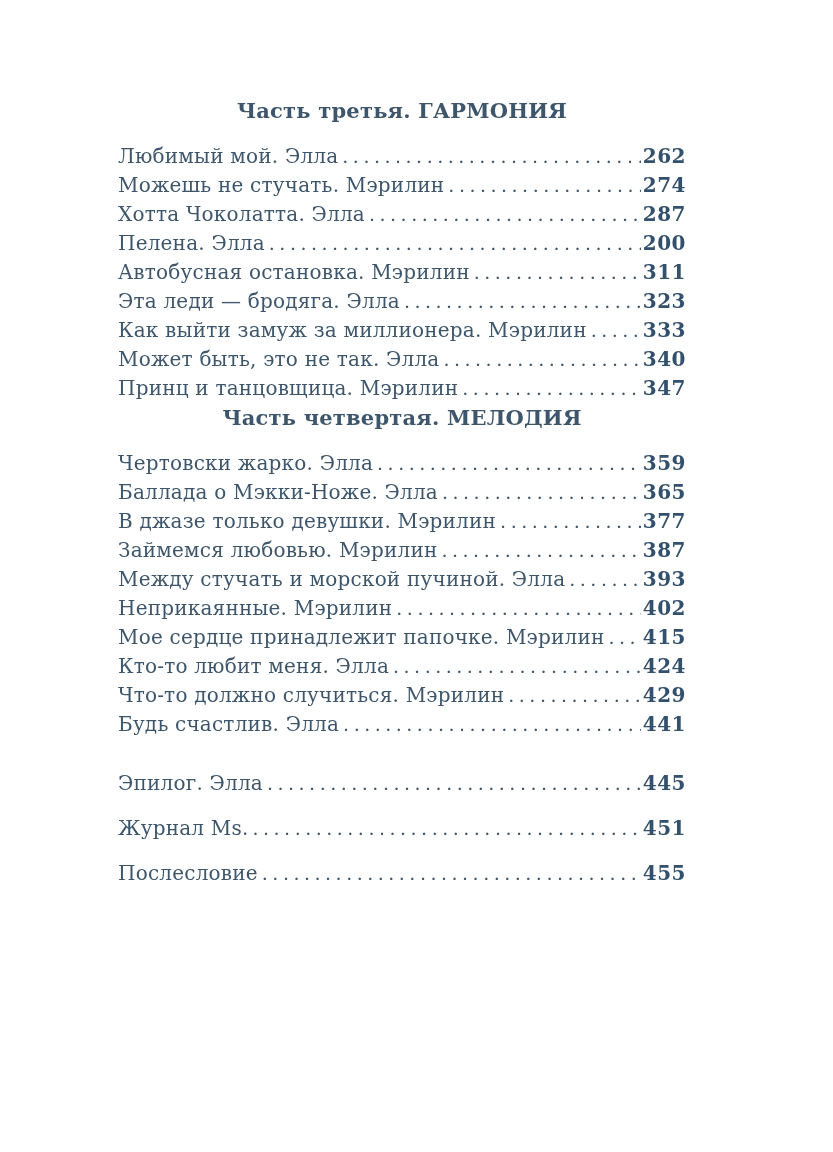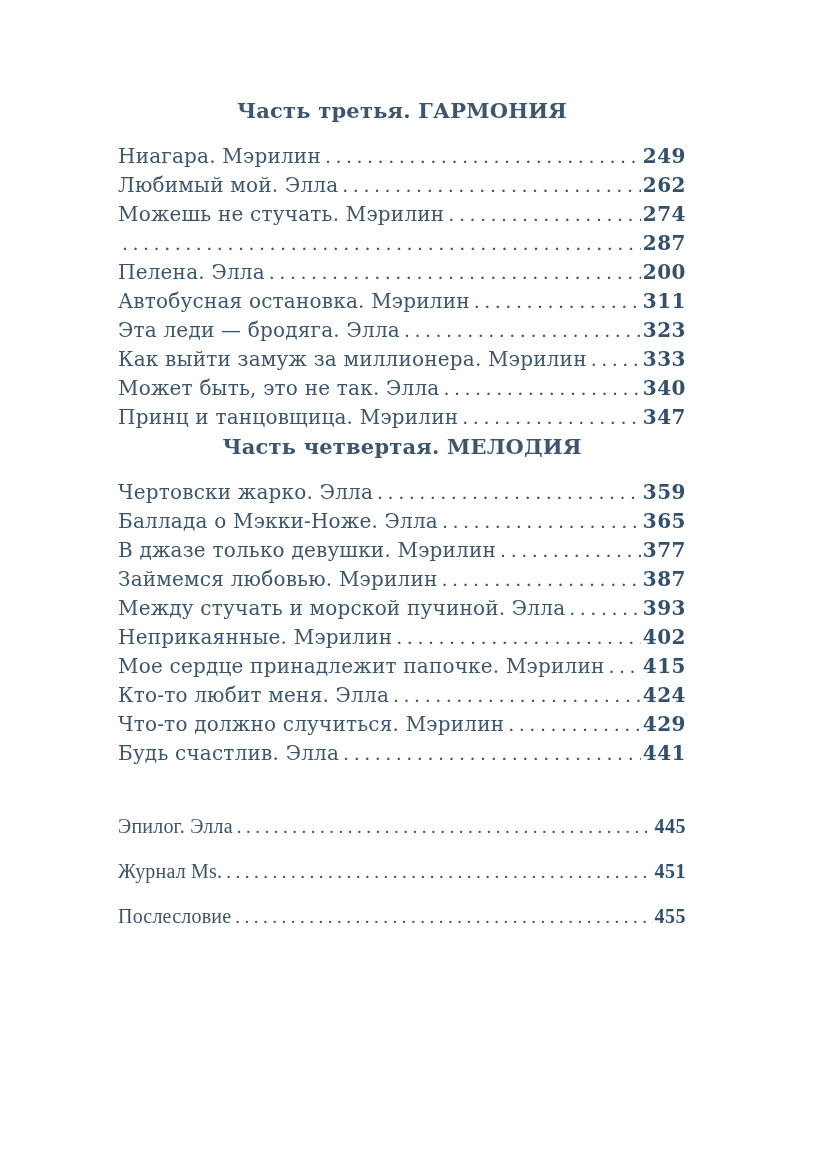--- a/index.html
+++ b/index.html
@@ -56,54 +56,49 @@
     letter-spacing: 4.5px;
     font-size: 19px;
   }
   .row .num {
     flex: 0 0 auto;
     font-weight: bold;
     color: #33506c;
     letter-spacing: 0.5px;
   }
   ul.back-matter {
-    margin-top: 44px;
-    font-family: Liberation Serif, serif;
+    margin-top: 30px;
   }
   ul.back-matter .row {
     margin-bottom: 16px;
   }
 </style>
 </head>
 <body>
 
 <div class="page">
 
   <section class="section">
     <h2 class="section-heading">Часть третья. ГАРМОНИЯ</h2>
     <ul class="entries">
-  <li class="row">
-    <span class="title">Ниагара. Мэрилин</span>
-    <span class="dots"></span>
-    <span class="num">249</span>
-  </li>
 
   <li class="row">
     <span class="title">Любимый мой. Элла</span>
     <span class="dots"></span>
     <span class="num">262</span>
   </li>
 
   <li class="row">
     <span class="title">Можешь не стучать. Мэрилин</span>
     <span class="dots"></span>
     <span class="num">274</span>
   </li>
 
   <li class="row">
+    <span class="title">Хотта Чоколатта. Элла</span>
     <span class="dots"></span>
     <span class="num">287</span>
   </li>
 
   <li class="row">
     <span class="title">Пелена. Элла</span>
     <span class="dots"></span>
     <span class="num">200</span>
   </li>
 

